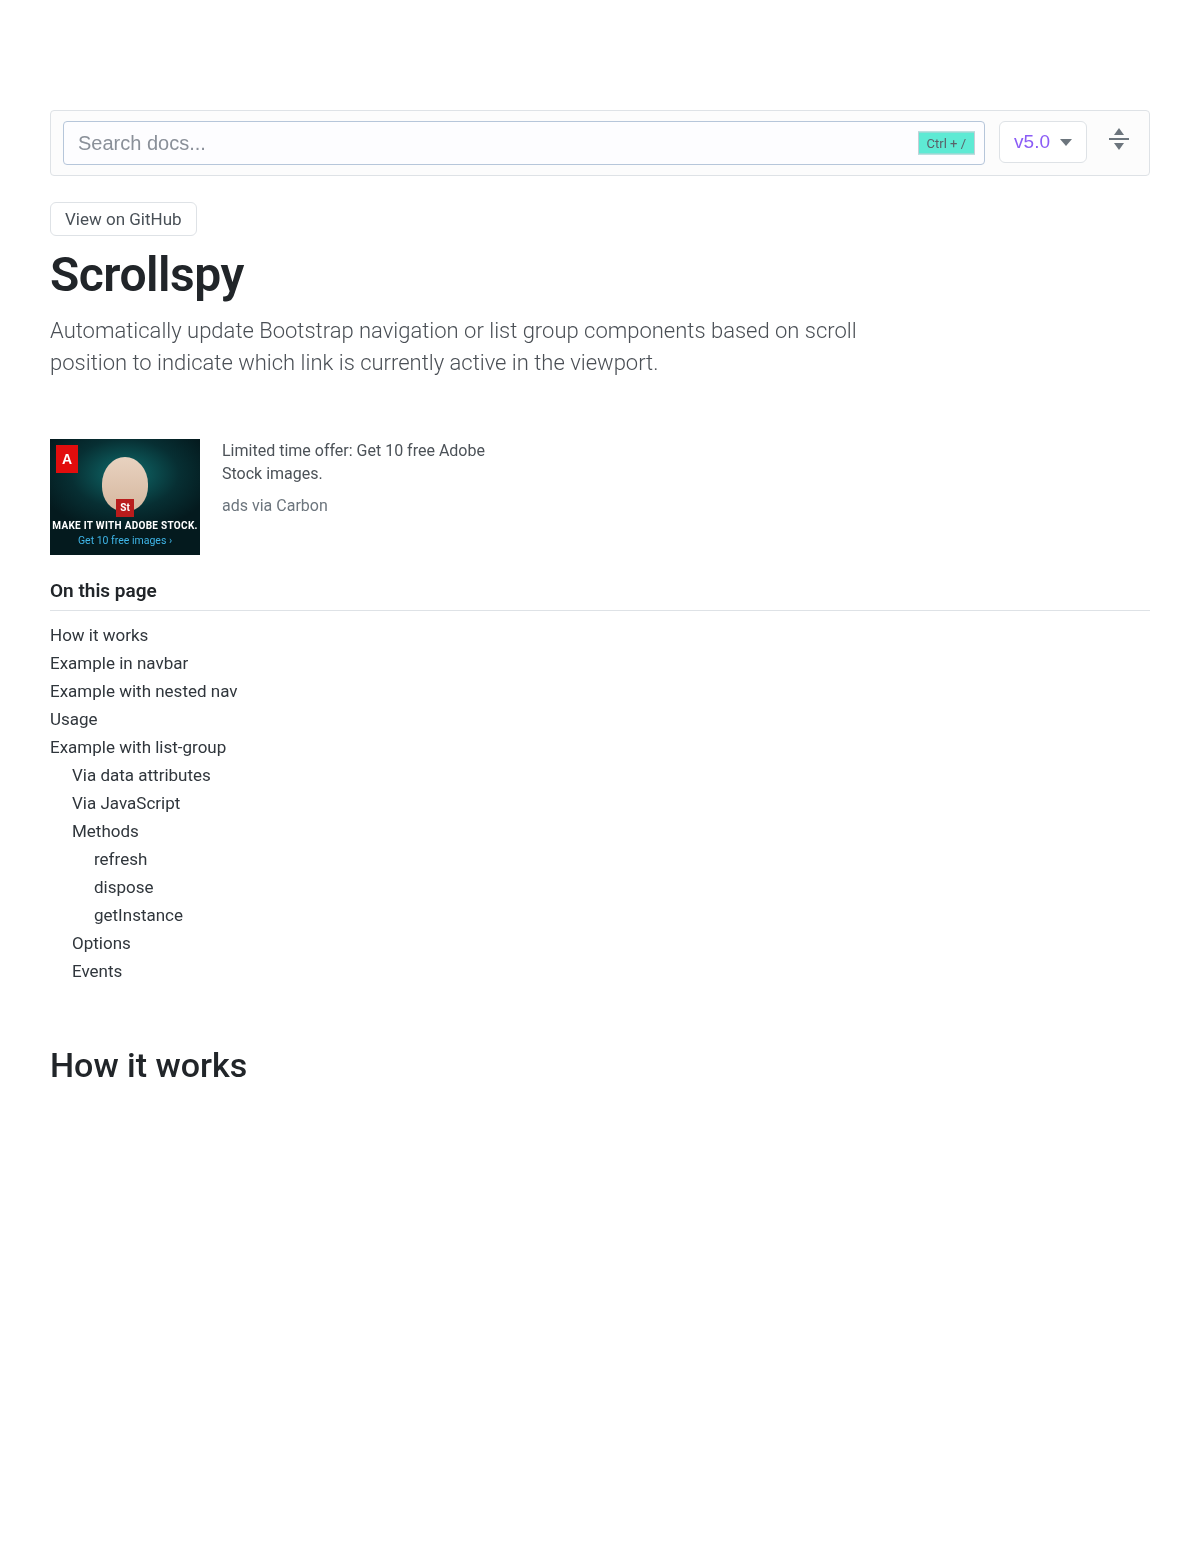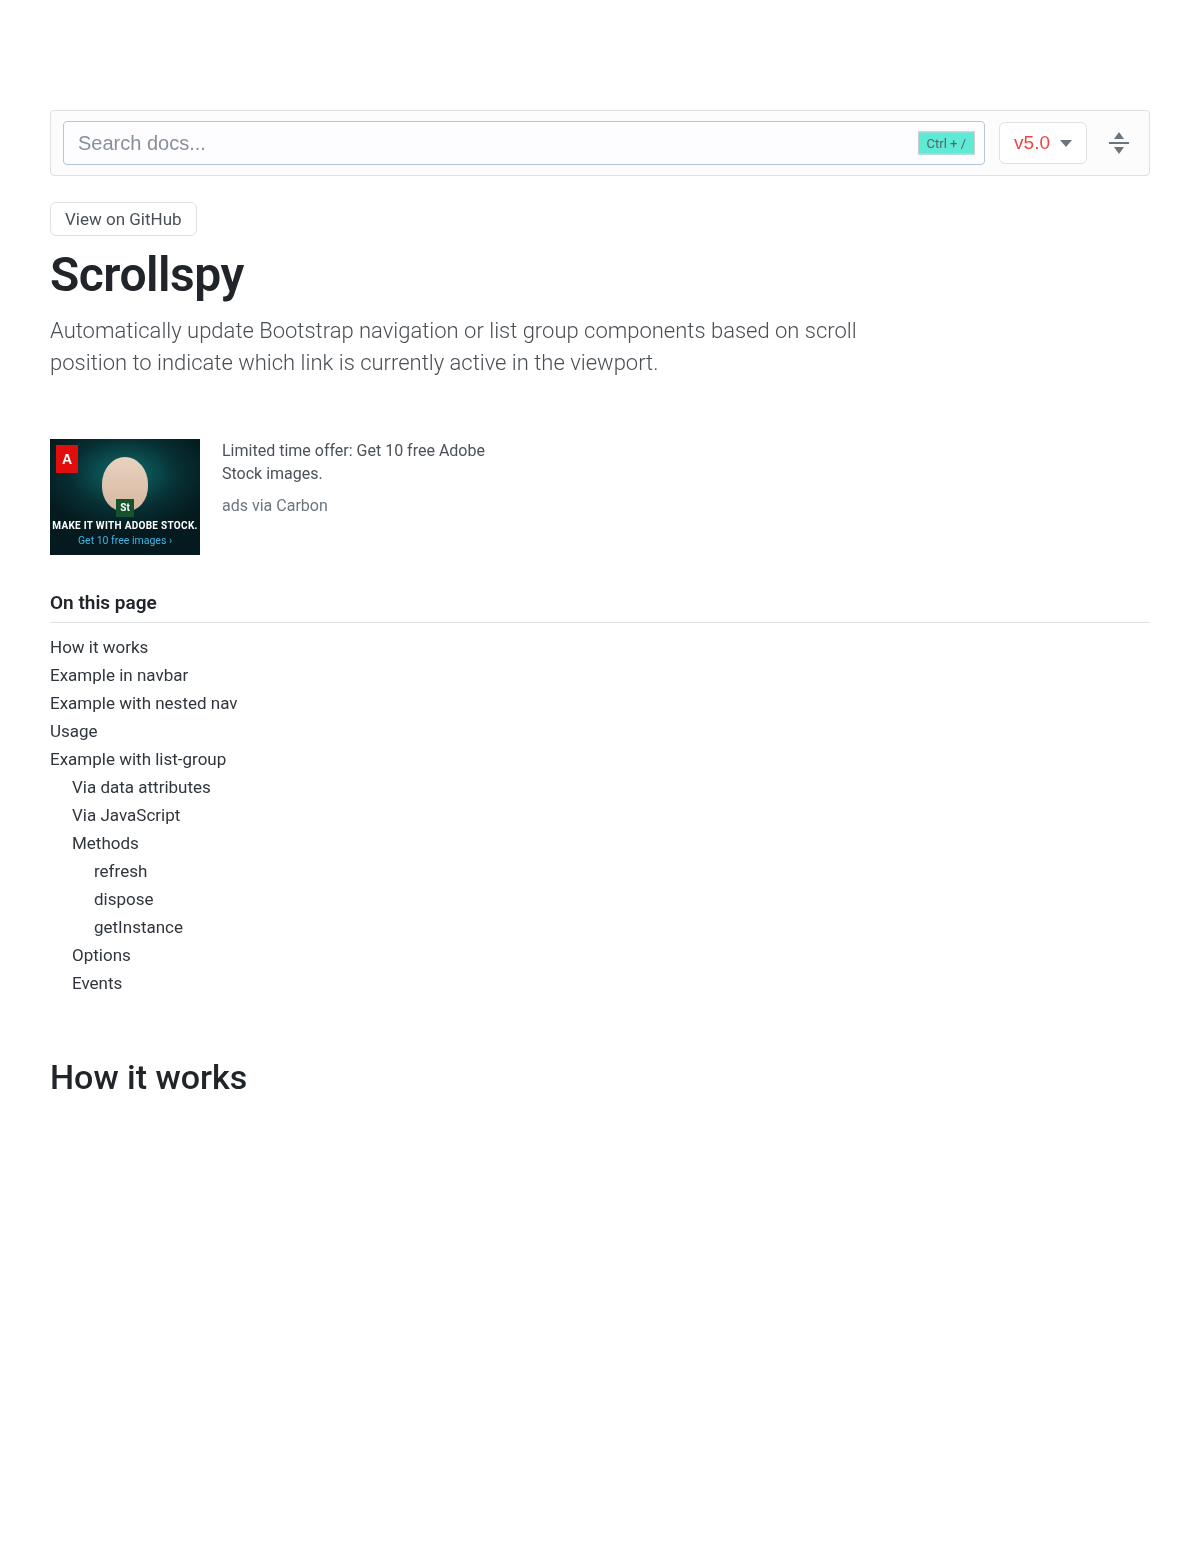--- a/index.html
+++ b/index.html
@@ -14,21 +14,21 @@
     margin: 0 auto;
     padding: 110px 50px 60px 50px;
   }
 
   
   .toolbar {
     border: 1px solid #dee2e6;
     border-radius: 4px;
     background: #fcfcfc;
     display: flex;
-    align-items: center;
+    align-items: flex-start;
     padding: 10px 12px;
     gap: 14px;
   }
   .search-wrap {
     flex: 1;
     position: relative;
   }
   .search-input {
     width: 100%;
     height: 44px;
@@ -54,21 +54,21 @@
     padding: 4px 8px;
     line-height: 1;
   }
   .version-btn {
     height: 42px;
     border: 1px solid #dee2e6;
     border-radius: 6px;
     background: #fff;
     padding: 0 14px;
     font-size: 19px;
-    color: #ef4444;
+    color: #8b5cf6;
     display: inline-flex;
     align-items: center;
     gap: 10px;
     cursor: pointer;
   }
   .caret-down {
     width: 0; height: 0;
     border-left: 6px solid transparent;
     border-right: 6px solid transparent;
     border-top: 7px solid #6c757d;
@@ -151,38 +151,38 @@
     content:"A"; position:absolute; inset:0; display:flex; align-items:center; justify-content:center;
     font-weight:700; font-size:14px; font-family: Arial, sans-serif;
   }
   .ad-img .face {
     position: absolute; left: 50%; top: 18px; transform: translateX(-50%);
     width: 46px; height: 54px; border-radius: 50% 50% 45% 45%;
     background: linear-gradient(#e8d2c0, #d6b79f);
   }
   .ad-img .st-badge{
     position:absolute; left:50%; top:60px; transform:translateX(-50%);
-    width:18px; height:18px; background:#14532d; font-size:10px; color:#fff;
+    width:18px; height:18px; background:#b91c1c; font-size:10px; color:#fff;
     display:flex; align-items:center; justify-content:center; font-weight:700;
   }
   .ad-img .line1 {
     position: absolute; bottom: 24px; left: 0; right: 0;
     text-align: center; font-size: 10px; font-weight: 700; letter-spacing: 0.3px;
   }
   .ad-img .line2 {
     position: absolute; bottom: 8px; left: 0; right: 0;
     text-align: center; font-size: 10.5px; font-weight: 400; color: #3fb6e8;
   }
   .ad-text { font-size: 16px; color: #4c5258; }
   .ad-text .headline { line-height: 1.45; }
   .ad-text .via { margin-top: 11px; color: #6c757d; }
 
   
   .otp {
-    margin-top: 36px;
+    margin-top: 24px;
   }
   .otp h2 {
     font-size: 19px;
     font-weight: 600;
     padding-bottom: 8px;
     border-bottom: 1px solid #dee2e6;
   }
   .otp ul { list-style: none; margin-top: 10px; }
   .otp li { padding: 4px 0; font-size: 17px; color: #30363c; }
   .otp li a { color: #30363c; text-decoration: none; cursor: pointer; }

